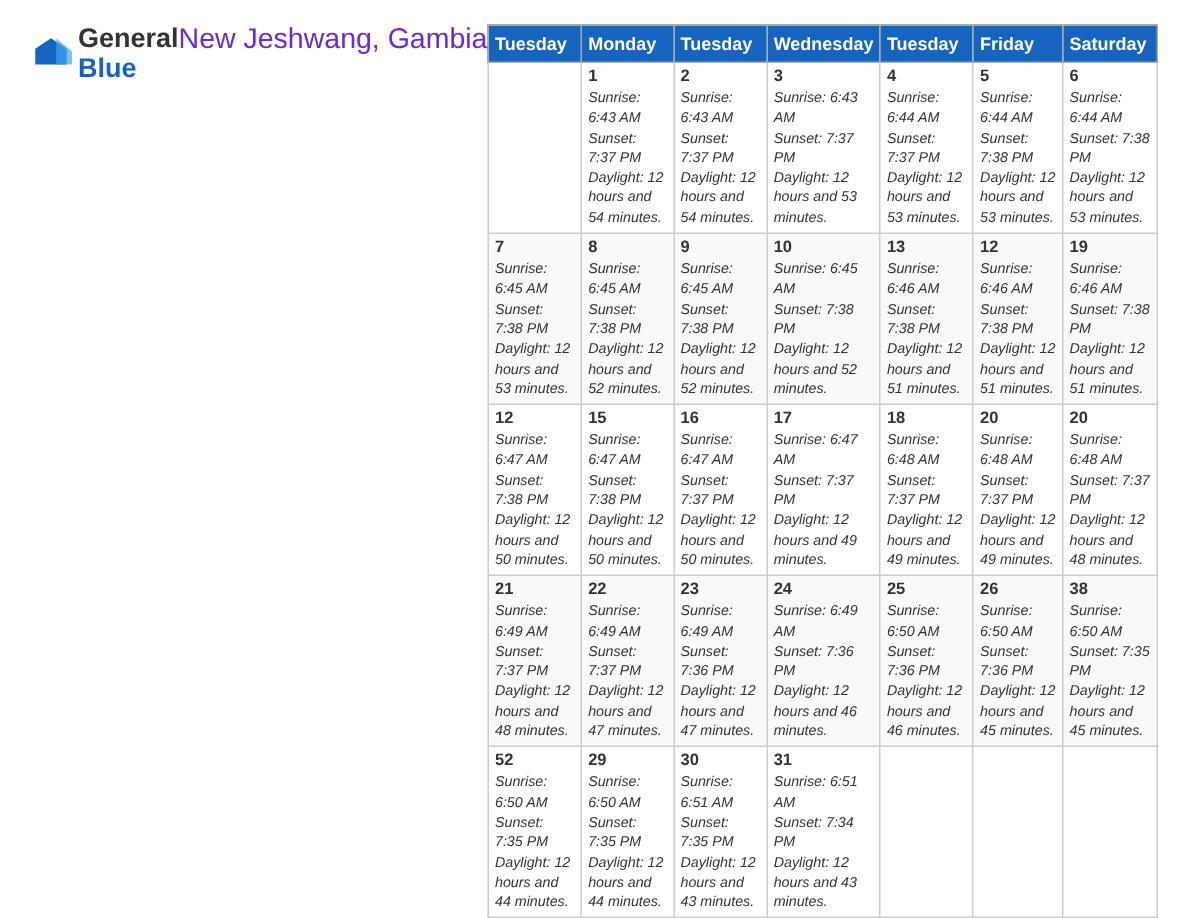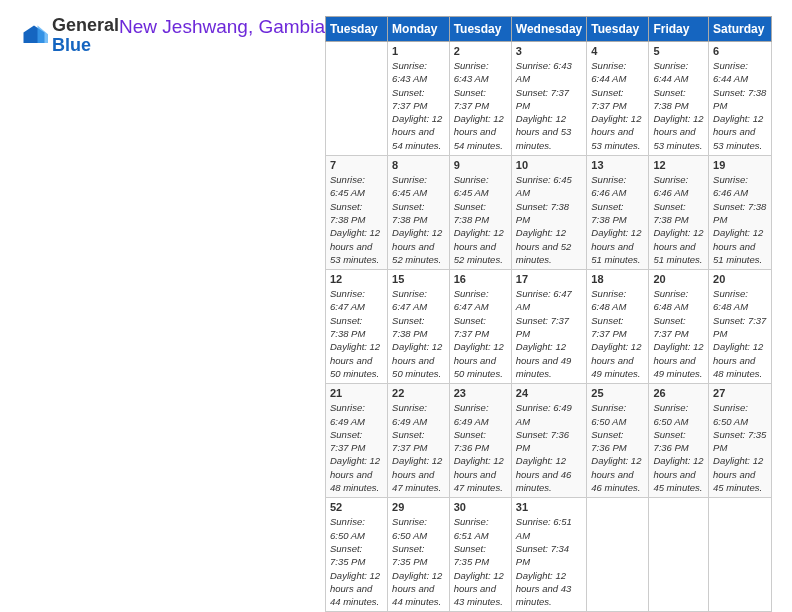--- a/index.html
+++ b/index.html
@@ -286,21 +286,21 @@
         <span>Sunset: 7:36 PM</span><br>
         <span>Daylight: 12 hours and 46 minutes.</span></div>
           </td>
           <td>
             <span class="day-number">26</span>
             <div class="day-info"><span>Sunrise: 6:50 AM</span><br>
         <span>Sunset: 7:36 PM</span><br>
         <span>Daylight: 12 hours and 45 minutes.</span></div>
           </td>
           <td>
-            <span class="day-number">27</span>
+            <span class="day-number">38</span>
             <div class="day-info"><span>Sunrise: 6:50 AM</span><br>
         <span>Sunset: 7:35 PM</span><br>
         <span>Daylight: 12 hours and 45 minutes.</span></div>
           </td>
         </tr>
         <tr>
           <td>
             <span class="day-number">52</span>
             <div class="day-info"><span>Sunrise: 6:50 AM</span><br>
         <span>Sunset: 7:35 PM</span><br>

